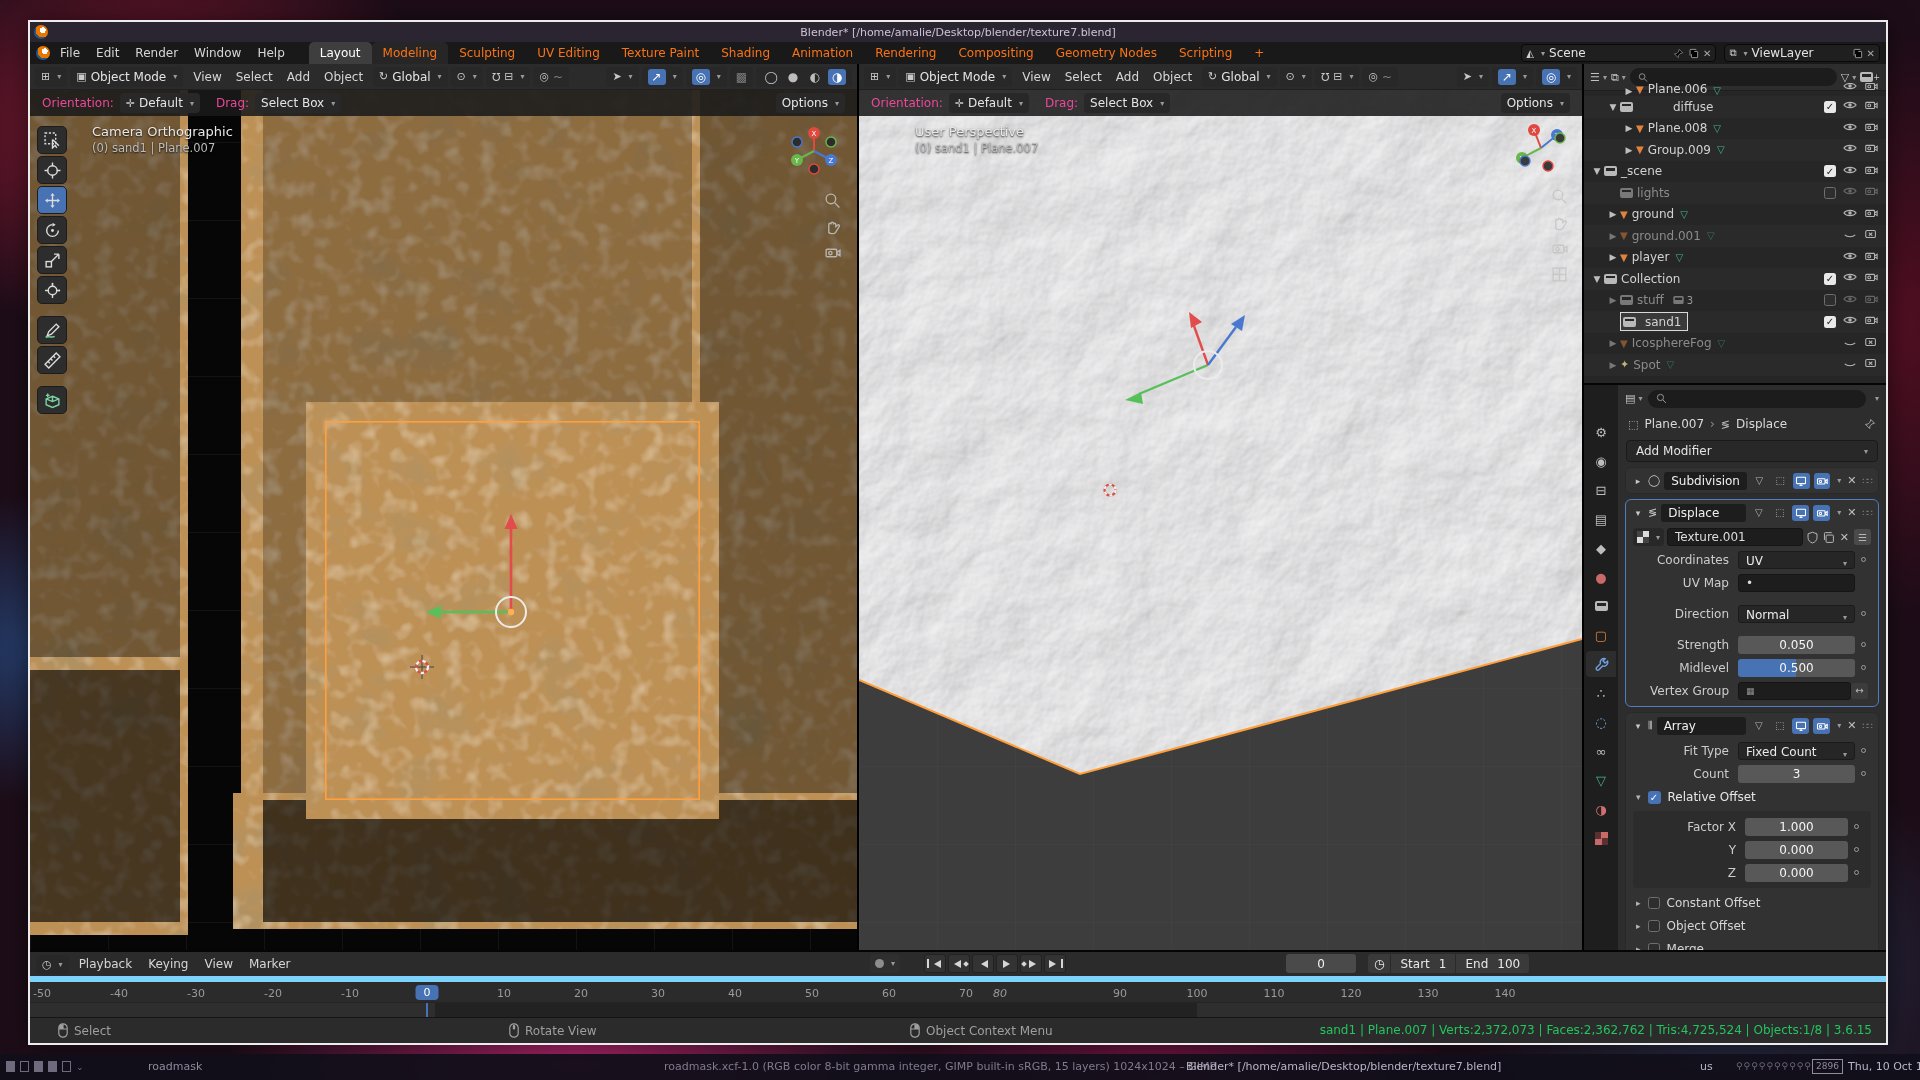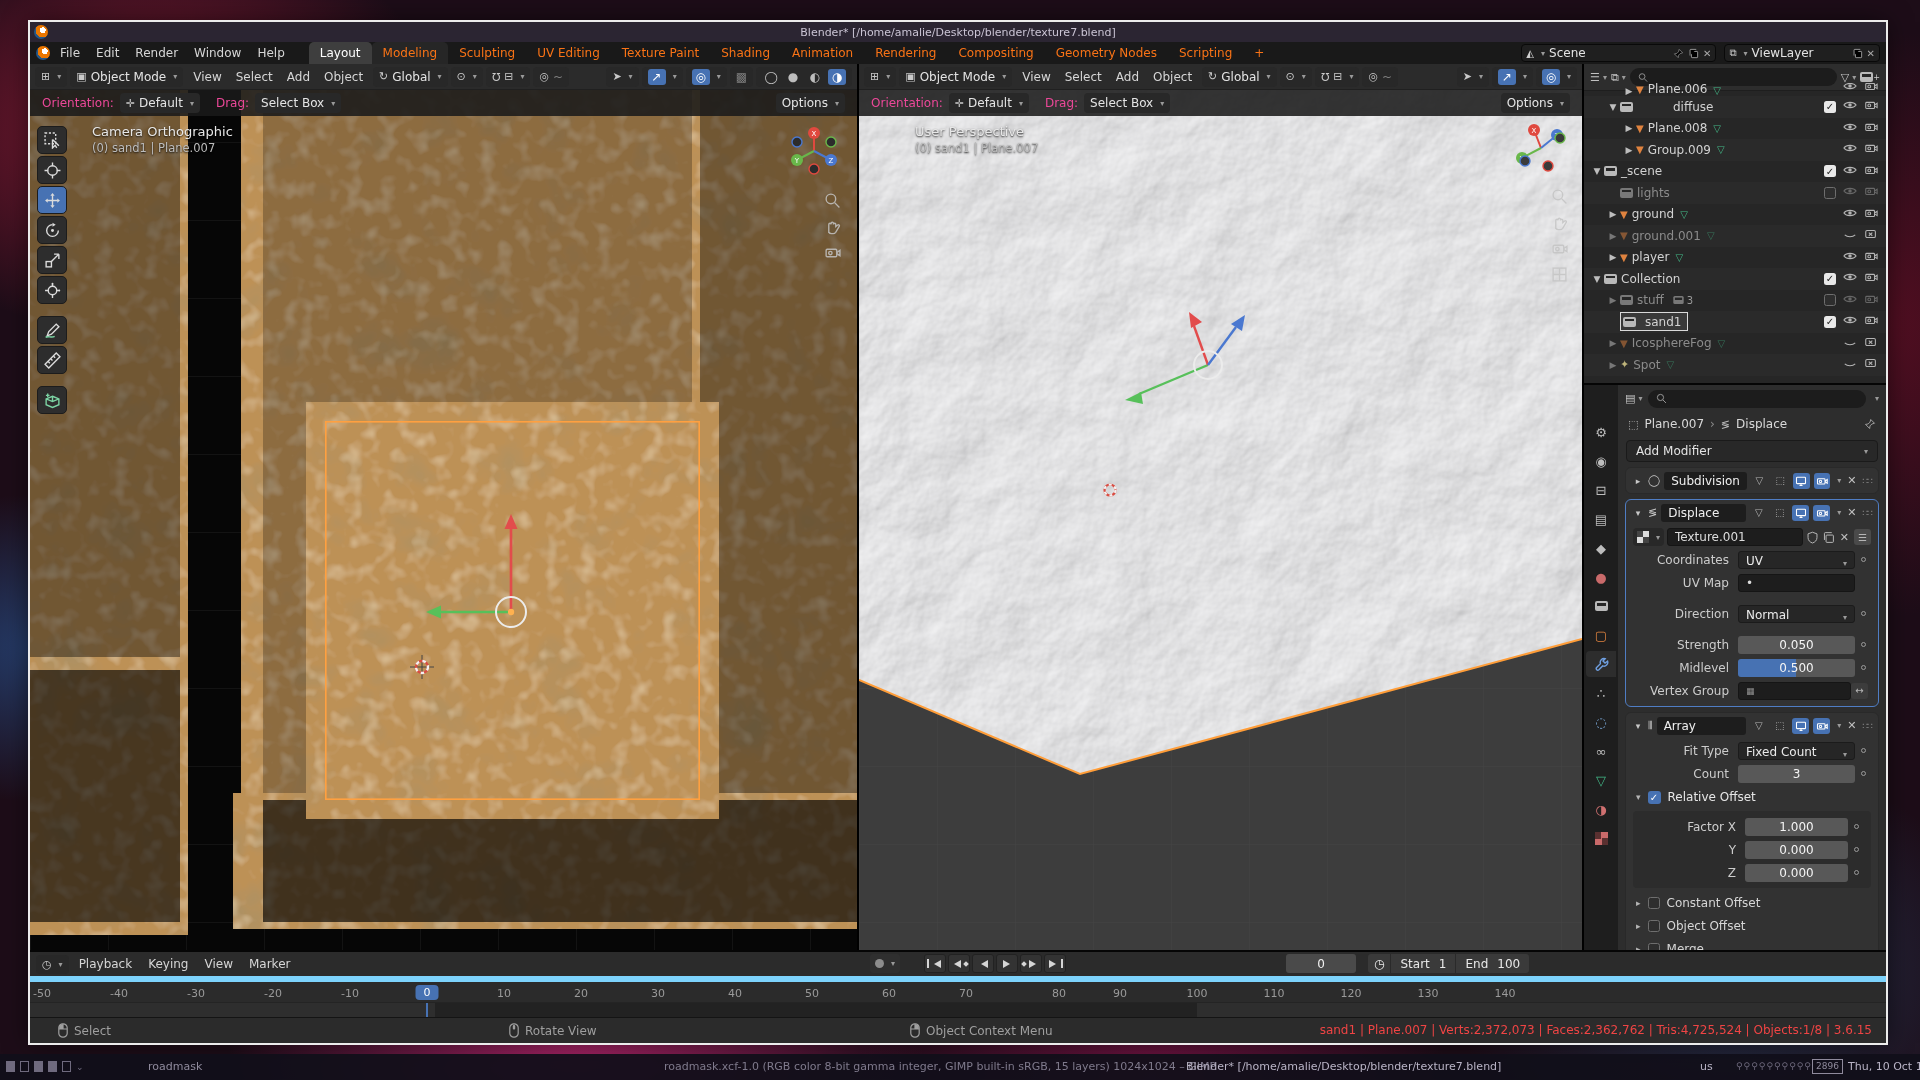--- a/index.html
+++ b/index.html
@@ -141,21 +141,21 @@
   .autokey{position:absolute;left:840px;top:2px;height:19px;display:flex;align-items:center;background:#2f2f2f;border-radius:3px;padding:0 5px;gap:4px}
   .reccirc{width:9px;height:9px;border-radius:50%;background:#8d8d8d}
   .framefield{position:absolute;left:1256px;top:2px;width:70px;height:19px;background:#4a4a4a;border-radius:3px;display:flex;align-items:center;justify-content:center;color:#f2f2f2}
   .segrp{position:absolute;left:1338px;top:2px;height:19px;background:#3a3a3a;border-radius:3px;display:flex;align-items:center;color:#e8e8e8}
   .segrp .seg{padding:0 9px;display:flex;gap:9px;align-items:center}
   .segrp .div{width:1px;height:19px;background:#2a2a2a}
   
   .statusbar{position:absolute;top:995px;left:0;width:1856px;height:26px;background:#2b2b2b;border-top:1px solid #141414;color:#9f9f9f}
   .hint{position:absolute;top:5px;display:flex;align-items:center;gap:6px}
   .hint svg{width:10px;height:15px;stroke:#9f9f9f;fill:none;stroke-width:1.2}
-  .stats{position:absolute;right:14px;top:5px;color:#ef4444}
+  .stats{position:absolute;right:14px;top:5px;color:#22c55e}
   
   .taskbar{position:absolute;left:0;bottom:0;width:1920px;height:26px;background:rgba(17,15,26,.94);color:#8f8a9c;font-size:11px}
   .ws{position:absolute;left:6px;top:7px;display:flex;gap:5px;align-items:center}
   .wsq{width:9px;height:11px;border:1px solid #6f6a7e;display:inline-block}
   .wsq.f{background:#6f6a7e}
   .tk-app{position:absolute;left:148px;top:6px}
   .tk-gimp{position:absolute;left:664px;top:6px;color:#7f7a8c}
   .tk-blender{position:absolute;left:1186px;top:6px;color:#b9b4c6}
   .tk-us{position:absolute;left:1700px;top:6px;color:#b9b4c6}
   .tk-tray{position:absolute;left:1736px;top:7px;color:#6f6a7e;letter-spacing:1px;font-size:9px}
@@ -1258,21 +1258,21 @@
         <span class="tick" style="left: 243px;">-20</span>
         <span class="tick" style="left: 320px;">-10</span>
         <span class="pill0" style="left: 397px;">0</span>
         <span class="tick" style="left: 474px;">10</span>
         <span class="tick" style="left: 551px;">20</span>
         <span class="tick" style="left: 628px;">30</span>
         <span class="tick" style="left: 705px;">40</span>
         <span class="tick" style="left: 782px;">50</span>
         <span class="tick" style="left: 859px;">60</span>
         <span class="tick" style="left: 936px;">70</span>
-        <span class="tick" style="left: 1029px;">80</span>
+        <span class="tick" style="left: 970px; font-style: italic;">80</span>
         <span class="tick" style="left: 1090px;">90</span>
         <span class="tick" style="left: 1167px;">100</span>
         <span class="tick" style="left: 1244px;">110</span>
         <span class="tick" style="left: 1321px;">120</span>
         <span class="tick" style="left: 1398px;">130</span>
         <span class="tick" style="left: 1475px;">140</span>
         <span class="phline" style="left: 396px; top: 20px; bottom: 0px;"></span>
       </div>
     <div class="tl-strip" id="tlstrip">
         <span class="inrange" style="left: 404.7px; width: 762.3px;"></span>

